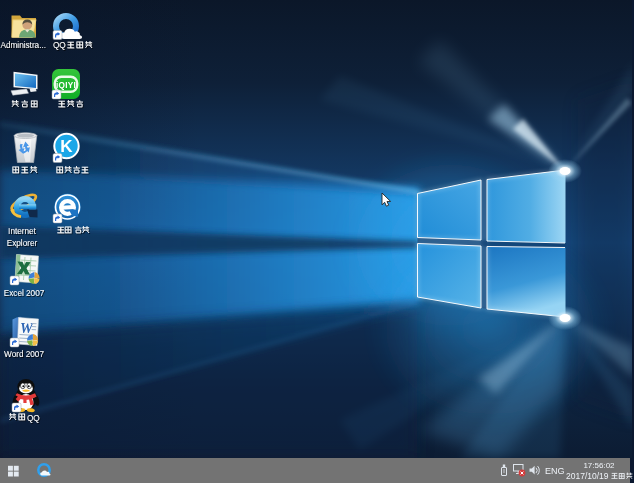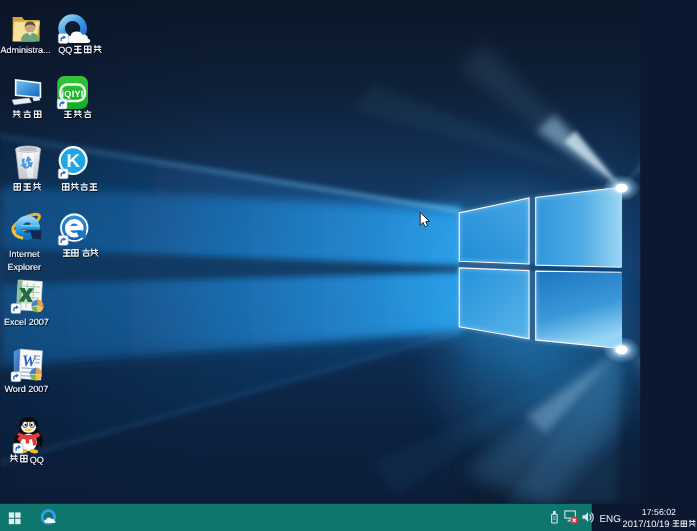--- a/index.html
+++ b/index.html
@@ -1,15 +1,15 @@
 <!DOCTYPE html>
 <html><head><meta charset="utf-8"><style>
 html,body{margin:0;padding:0;width:634px;height:483px;overflow:hidden;background:#0b1830;font-family:"Liberation Sans",sans-serif;}
-#desktop{position:absolute;top:0;left:0;width:582px;height:458px;overflow:hidden;text-decoration:underline;}
-#taskbar{position:absolute;top:458px;left:0;width:538px;height:25px;background:#0f766e;}
+#desktop{position:absolute;top:0;left:0;width:632px;height:458px;overflow:hidden;text-decoration:underline;}
+#taskbar{position:absolute;top:458px;left:0;width:630px;height:25px;background:#737373;}
 </style></head>
 <body>
 <div id="desktop">
 <svg width="634" height="458" viewBox="0 0 634 458" style="position:absolute;top:0;left:0">
 <defs>
 <linearGradient id="vband" x1="0" y1="0" x2="0" y2="1">
  <stop offset="0" stop-color="#0b1729"></stop>
  <stop offset="0.18" stop-color="#0e2038"></stop>
  <stop offset="0.38" stop-color="#133760"></stop>
  <stop offset="0.53" stop-color="#154679"></stop>

